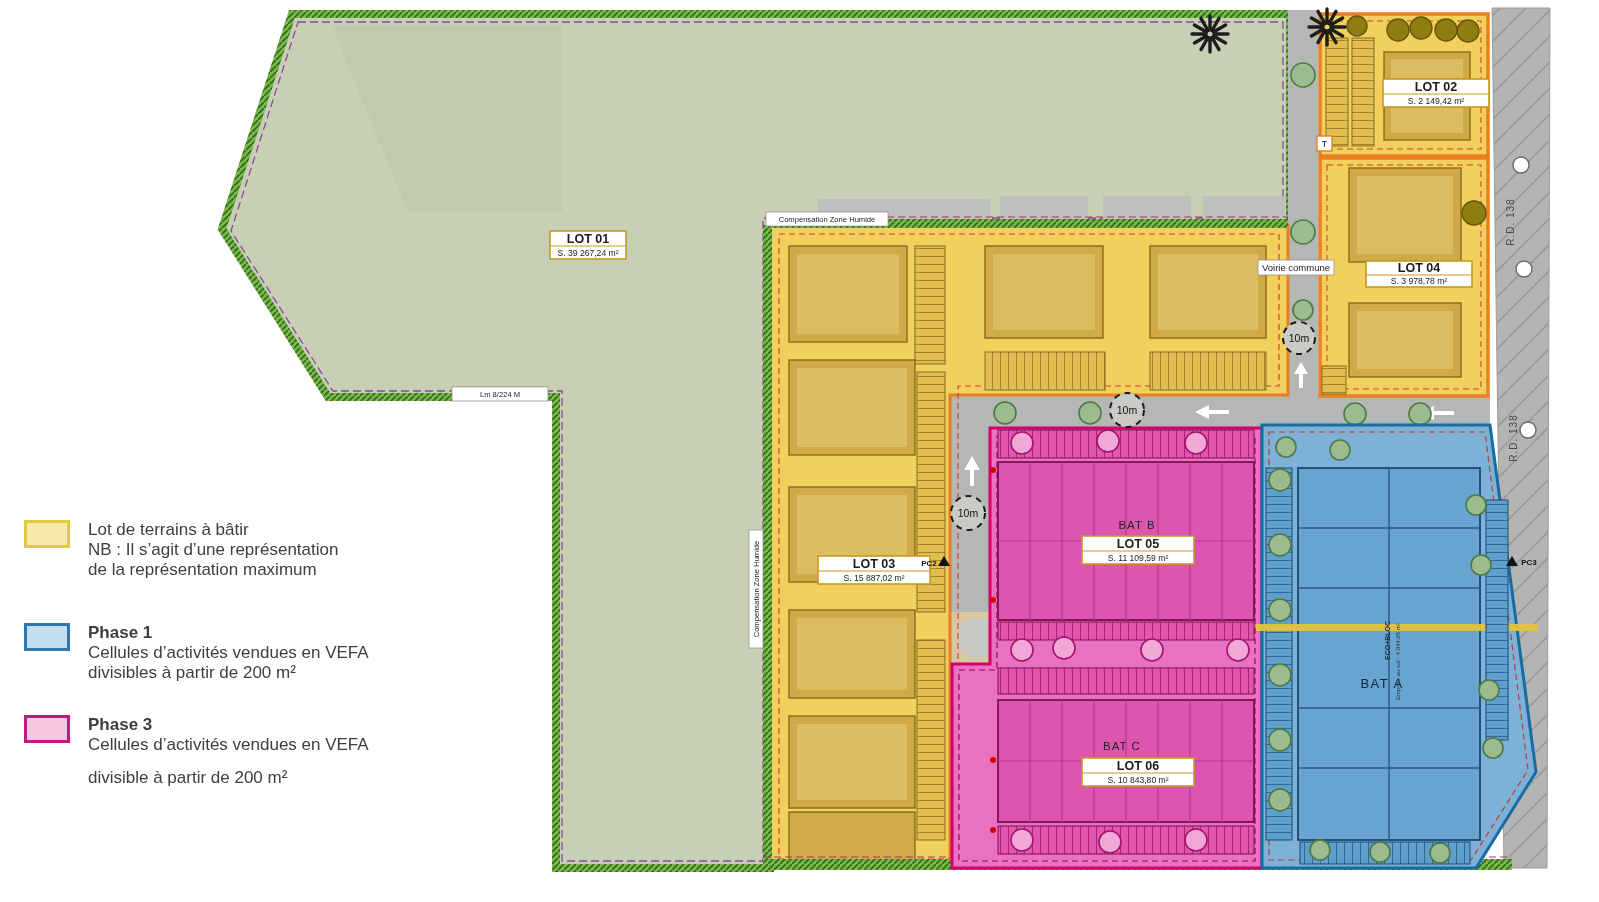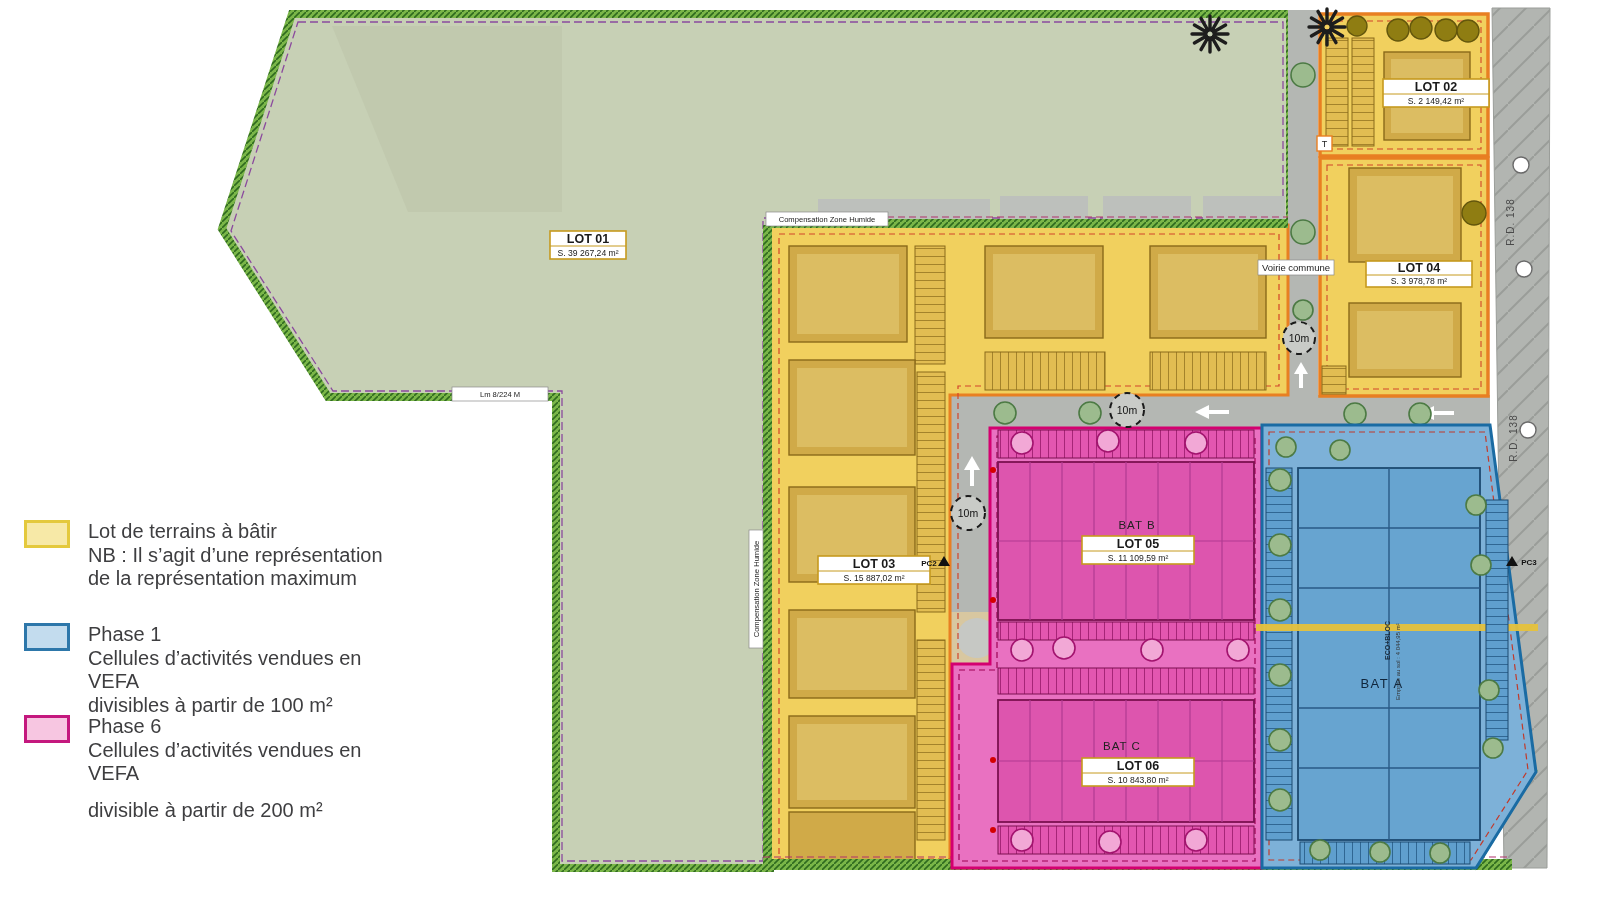--- a/index.html
+++ b/index.html
@@ -30,22 +30,22 @@
   .rd-t{font-size:10px;fill:#4a4a4a;text-anchor:middle;letter-spacing:1px;}
   .arrowW{fill:#fff;}
   .pcT{font-size:8px;fill:#111;text-anchor:middle;font-weight:700;}
   
   .legend{position:absolute;left:24px;top:515px;width:360px;color:#3e3e40;}
   .lg-item{position:absolute;left:0;display:flex;}
   .lg-sw{width:46px;height:28px;box-sizing:border-box;margin-right:18px;flex:0 0 auto;}
   .sw-y{background:#f7e9a7;border:3px solid #e4c93d;}
   .sw-b{background:#c3dcee;border:3px solid #2d77aa;}
   .sw-p{background:#f7c6e1;border:3px solid #c4187e;}
-  .lg-tx{font-size:20px;line-height:1.18;}
-  .lg-tx .b{font-weight:400;}
+  .lg-tx{font-size:17px;line-height:1.18;}
+  .lg-tx .b{font-weight:700;}
   .lg-tx .i{}
   .gap{margin-top:13px;}
 </style>
 </head>
 <body>
 
 <div class="stage">
 
 <svg width="1599" height="902" viewBox="0 0 1599 902">
   <defs>
@@ -347,26 +347,26 @@
         <div>Lot de terrains à bâtir</div>
         <div class="i">NB :  Il s’agit d’une représentation</div>
         <div class="i">de la représentation maximum</div>
       </div>
     </div>
     <div class="lg-item" style="top:108px;">
       <div class="lg-sw sw-b"></div>
       <div class="lg-tx">
         <div class="b">Phase 1</div>
         <div>Cellules d’activités vendues en VEFA</div>
-        <div>divisibles à partir de 100 m²</div>
+        <div>divisibles à partir de 200 m²</div>
       </div>
     </div>
     <div class="lg-item" style="top:200px;">
       <div class="lg-sw sw-p"></div>
       <div class="lg-tx">
-        <div class="b">Phase 6</div>
+        <div class="b">Phase 3</div>
         <div>Cellules d’activités vendues en VEFA</div>
         <div class="gap">divisible à partir de 200 m²</div>
       </div>
     </div>
   </div>
 
 </div>
 
 </body></html>

